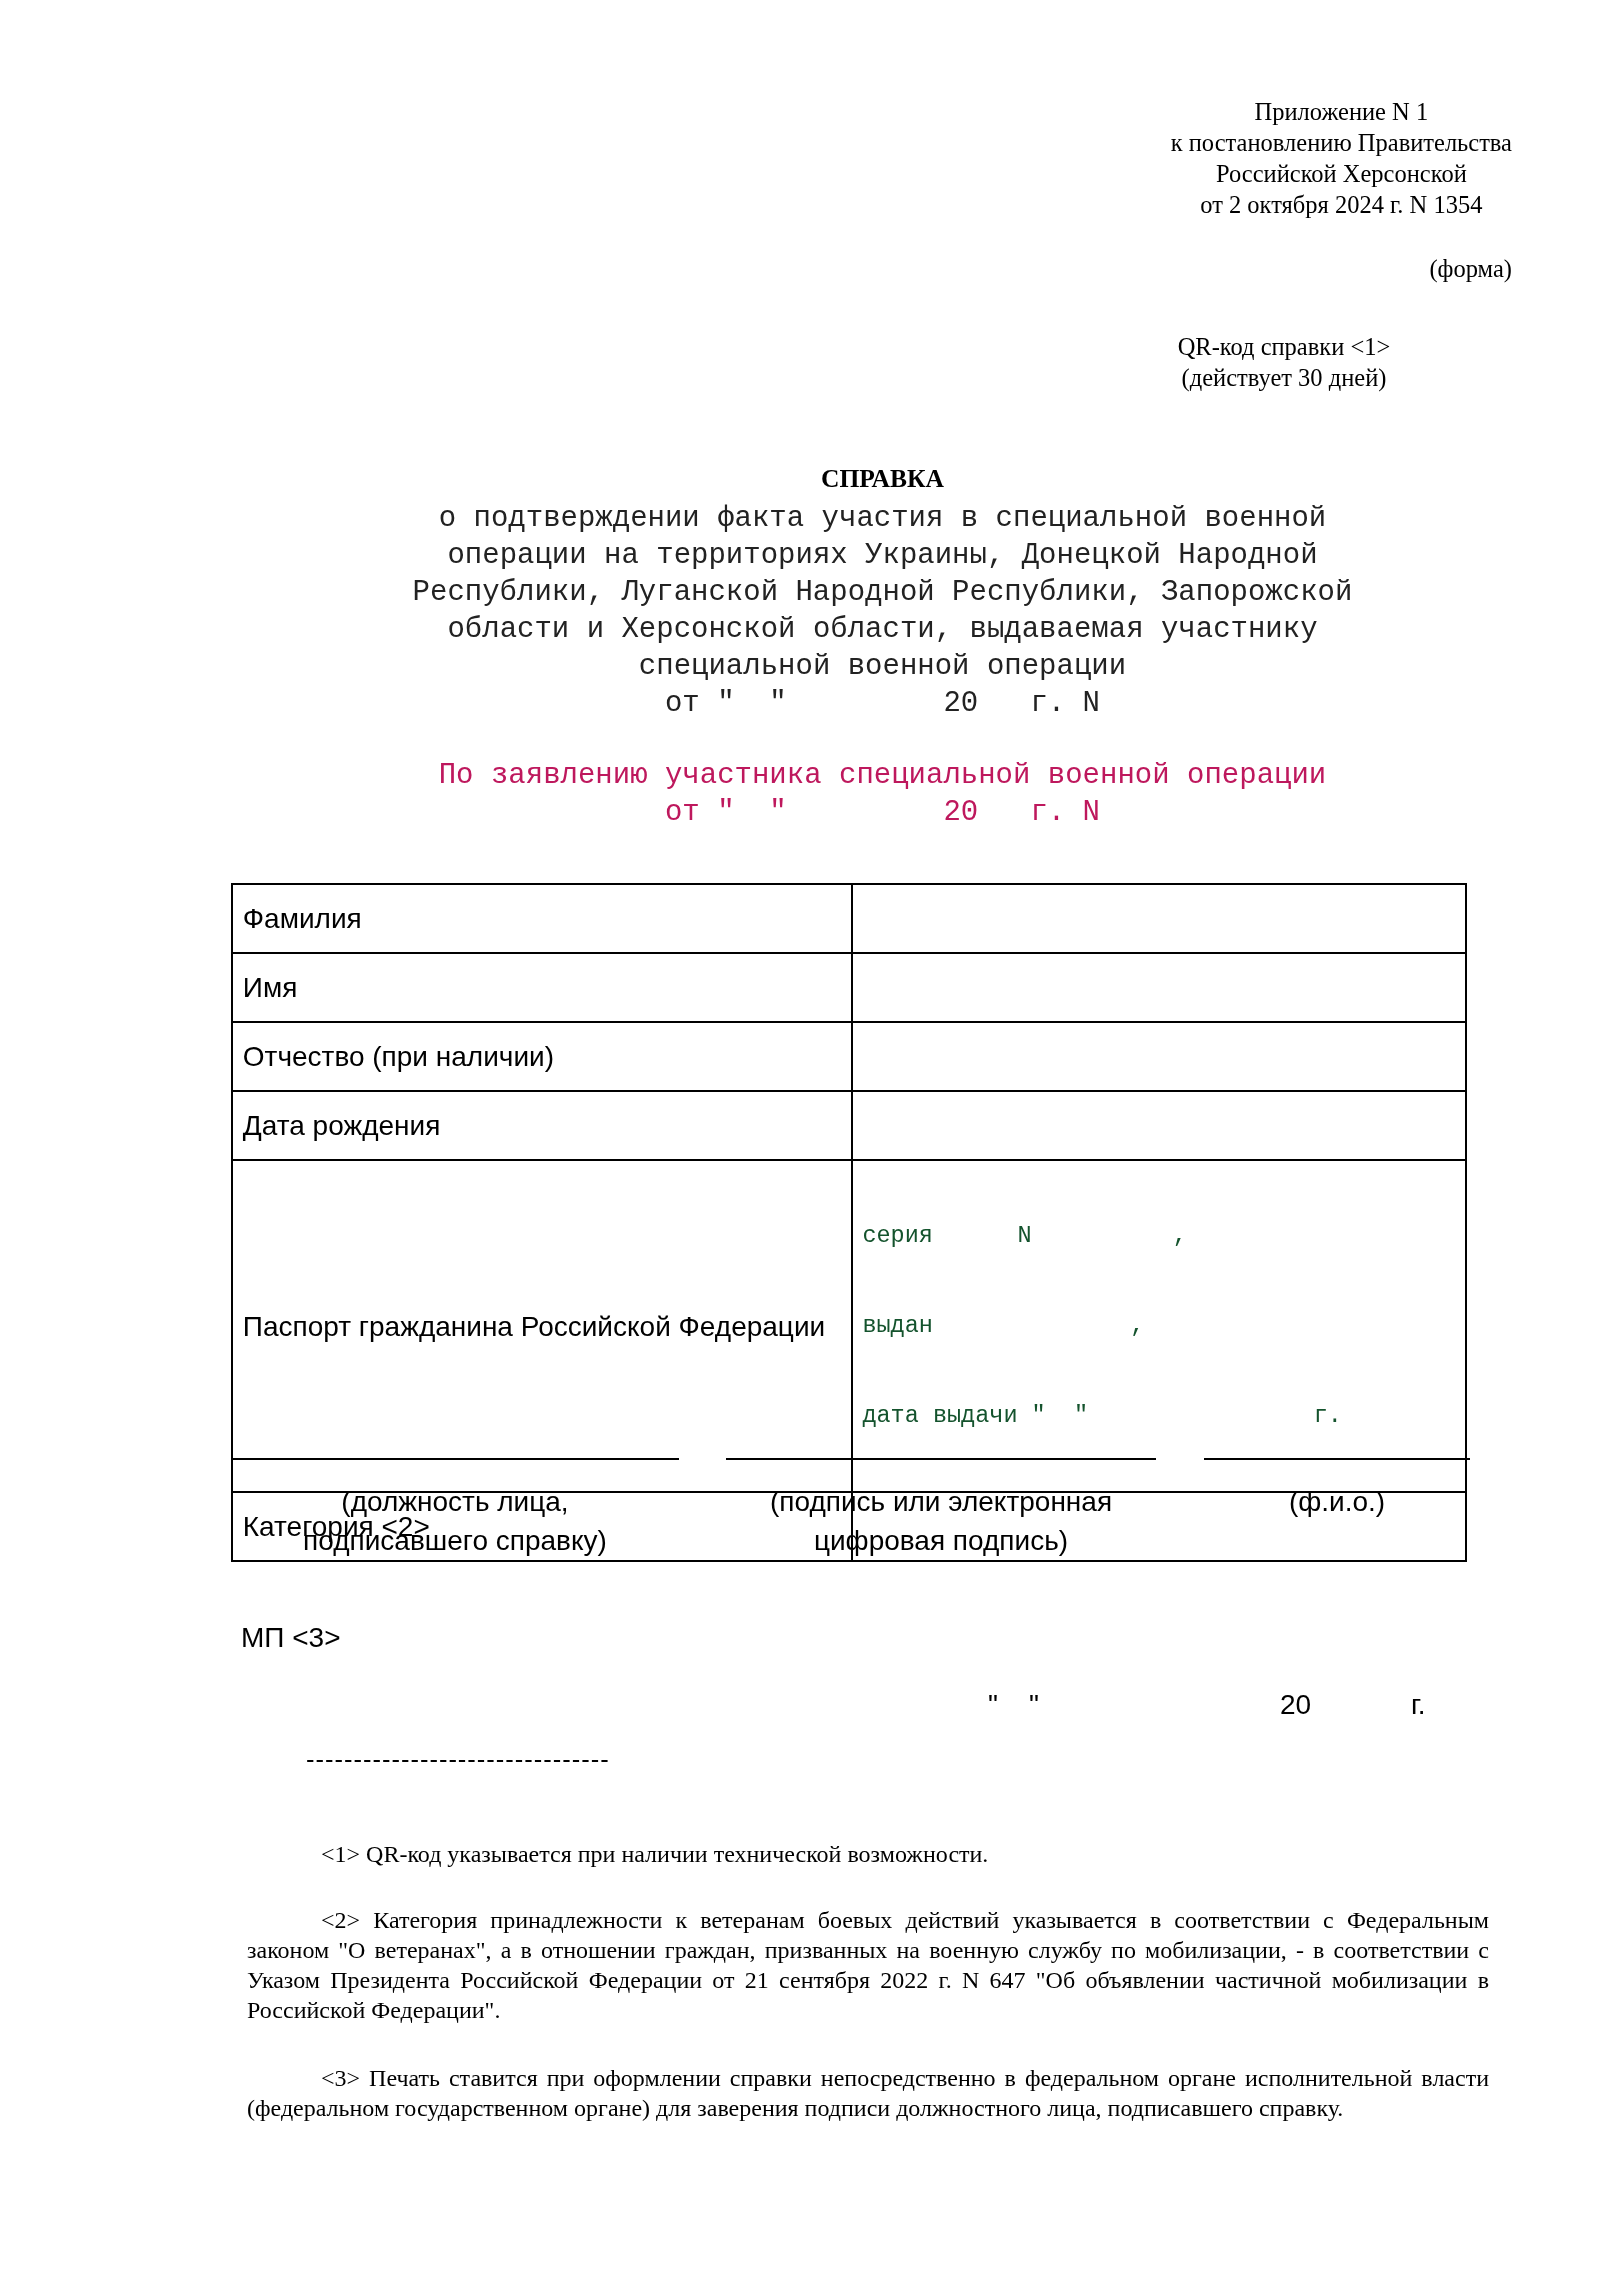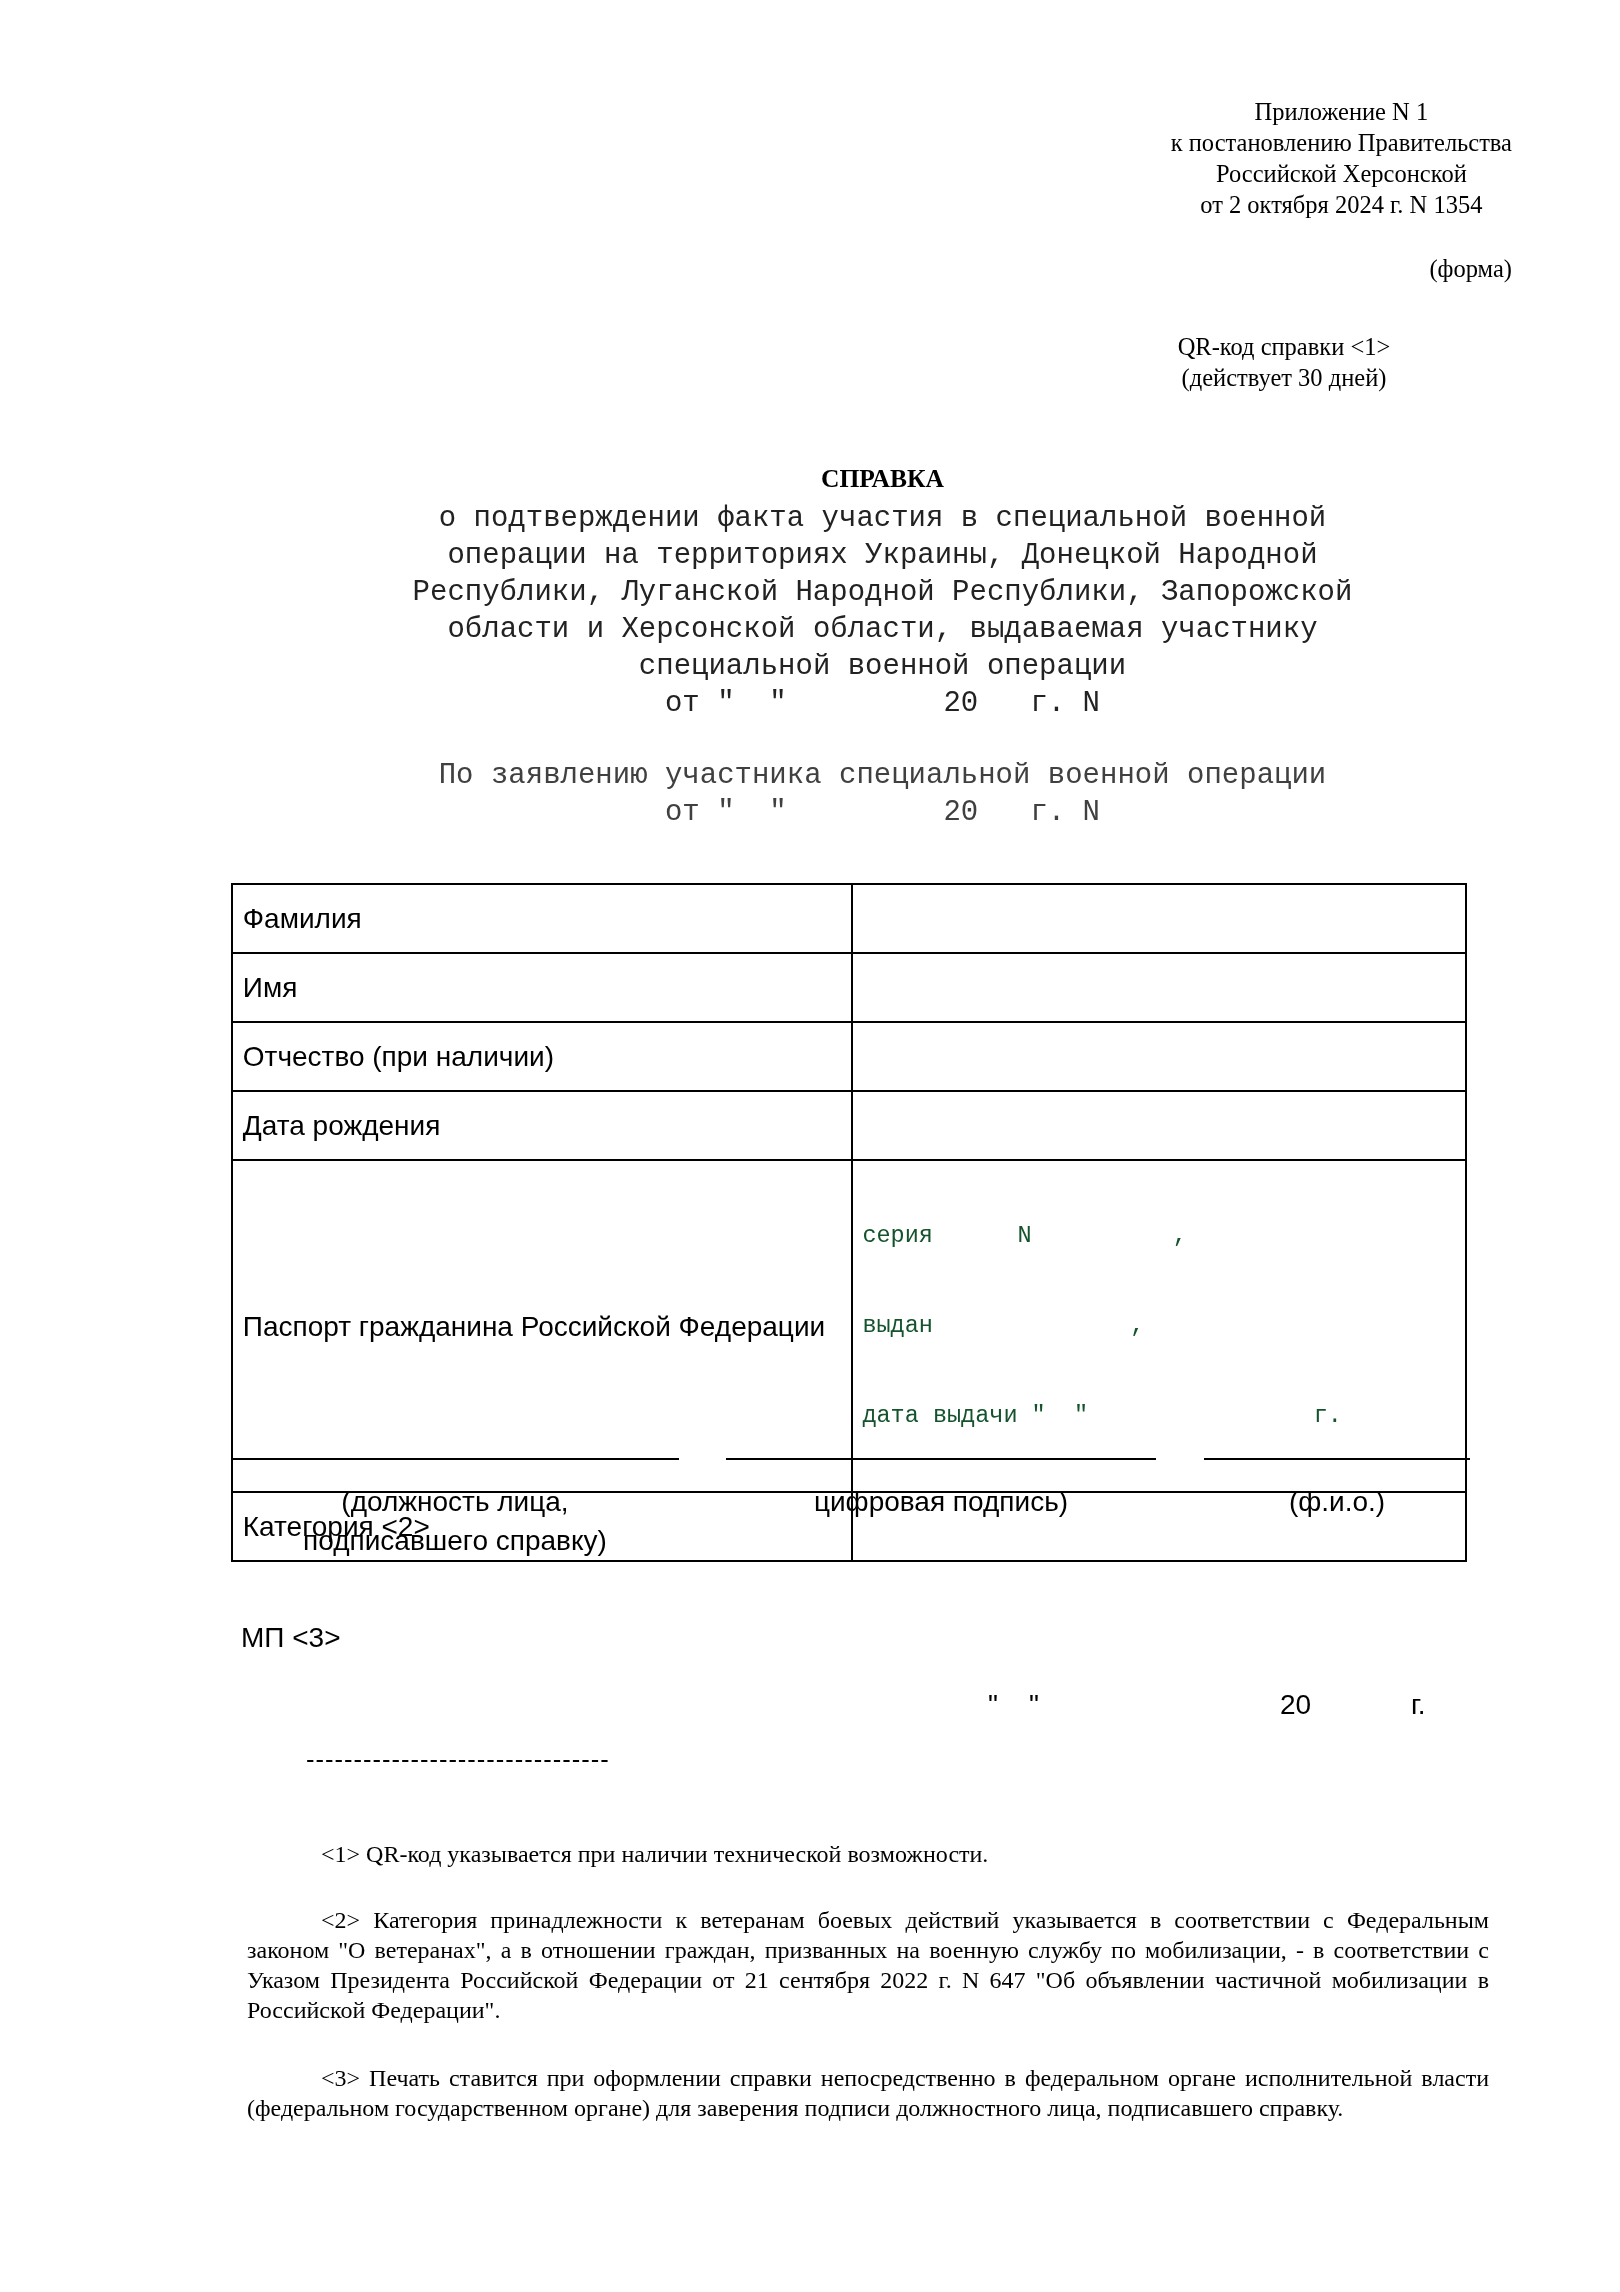--- a/index.html
+++ b/index.html
@@ -12,21 +12,21 @@
   
   .header { right: 108px; top: 96px; text-align: center; font-size: 24.5px; line-height: 31px; }
   .forma { right: 108px; top: 253px; font-size: 24.5px; line-height: 31px; }
   .qr { left: 1127px; width: 314px; top: 331px; text-align: center; font-size: 24.5px; line-height: 31px; }
 
   
   .title { left: 255px; width: 1255px; top: 464px; text-align: center; font-size: 25.5px; font-weight: bold; letter-spacing: 0px; }
   .subtitle { left: 255px; width: 1255px; top: 500px; text-align: center; font-size: 29px; line-height: 37px; color: #222; }
   .subtitle .line { display: block; white-space: pre; }
   .dateline { white-space: pre; }
-  .zayav { left: 255px; width: 1255px; top: 757px; text-align: center; font-size: 29px; line-height: 37px; color: #404040; }
+  .zayav { left: 255px; width: 1255px; top: 757px; text-align: center; font-size: 29px; line-height: 37px; color: #be185d; }
 
   
   .tbl { left: 231px; top: 883px; width: 1236px; border-collapse: collapse; }
   .tbl td { border: 2.5px solid #000; vertical-align: middle; padding: 0 9.8px; }
   .tbl td.lbl { width: 598px; font-size: 28px; line-height: 39px; }
   .tbl td.val { font-size: 23.5px; }
   .tbl tr.r { height: 69px; }
   .tbl tr.r-pass { height: 121px; }
   .passport { font-size: 23.5px; line-height: 30px; color: #14532d; white-space: pre; padding-top: 3.9px; }
 
@@ -107,20 +107,21 @@
 
 <div class="abs sigline" style="left:231px; top:1458px; width:448px;"></div>
 <div class="abs sigline" style="left:726px; top:1458px; width:430px;"></div>
 <div class="abs sigline" style="left:1204px; top:1458px; width:266px;"></div>
 
 <div class="abs sans sigcap" style="left:231px; top:1482px; width:448px;">
   <div>(должность лица,</div>
   <div>подписавшего справку)</div>
 </div>
 <div class="abs sans sigcap" style="left:726px; top:1482px; width:430px;">
+  <div>(подпись или электронная</div>
   <div>цифровая подпись)</div>
 </div>
 <div class="abs sans sigcap" style="left:1204px; top:1482px; width:266px;">
   <div>(ф.и.о.)</div>
 </div>
 
 <div class="abs sans mp">МП &lt;3&gt;</div>
 <div class="abs sans datesig" style="left:988px;">"    "</div>
 <div class="abs sans datesig" style="left:1280px;">20</div>
 <div class="abs sans datesig" style="left:1411px;">г.</div>

